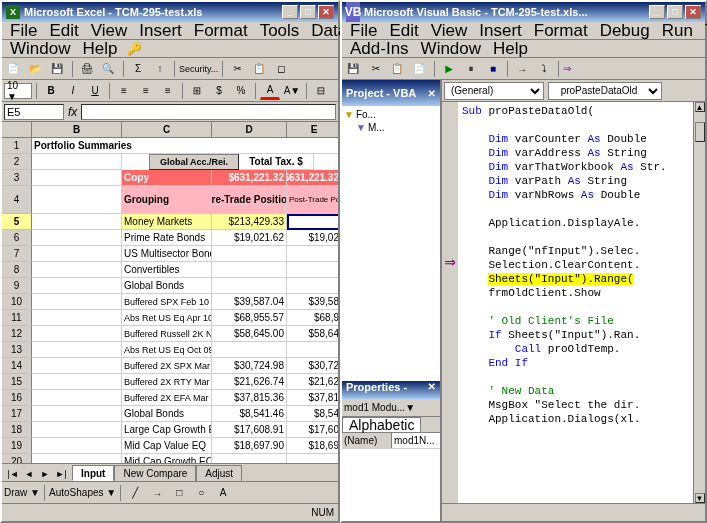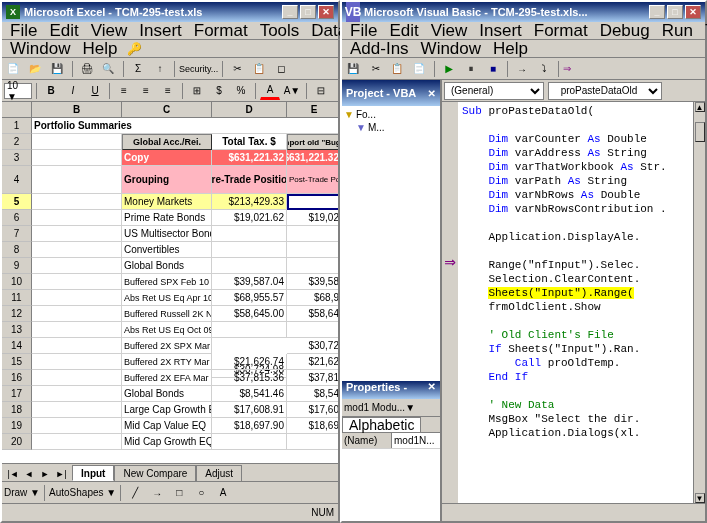--- a/index.html
+++ b/index.html
@@ -238,20 +238,21 @@
     }
     .cell.pink { background: #ffb6c1; }
     .cell.salmon { background: #ff6666; color: white; }
     .cell.yellow-sel { background: #ffff99; }
     .cell.header-btn {
       background: #d4d0c8;
       border: 1px outset #808080;
       justify-content: center;
       font-weight: bold;
       font-size: 9px;
+      margin-left: 27px;
     }
     .cell.bold { font-weight: bold; }
     .cell.right { justify-content: flex-end; }
     .cell.center { justify-content: center; }
 
     
     .tab-bar {
       height: 18px;
       background: #d4d0c8;
       display: flex;
@@ -539,20 +540,25 @@
     <div class="tb-btn">⊞</div>
     <div class="tb-btn">$</div>
     <div class="tb-btn">%</div>
     <div class="tb-sep"></div>
     <div class="tb-btn" style="border-bottom:3px solid #ff0000;">A</div>
     <div class="tb-btn">A▼</div>
     <div class="tb-sep"></div>
     <div class="tb-btn">⊟</div>
   </div>
 
+  <div class="formula-bar">
+    <input class="name-box" type="text" value="E5" style="">
+    <span style="font-style:italic;font-size:12px;">fx</span>
+    <input class="formula-input" type="text" value="" style="">
+  </div>
 
   <div class="spreadsheet">
 
     <div class="col-headers">
       <div class="row-header-spacer"></div>
       <div class="col-header" style="width:90px;">B</div>
       <div class="col-header" style="width:90px;">C</div>
       <div class="col-header" style="width:75px;">D</div>
       <div class="col-header" style="width:55px;">E</div>
     </div>
@@ -649,21 +655,21 @@
         <div class="row-header">13</div>
         <div class="cell" style="width:90px;"></div>
         <div class="cell" style="width:90px;font-size:9px;">Abs Ret US Eq Oct 09 En Inv Note</div>
         <div class="cell" style="width:75px;"></div>
         <div class="cell" style="width:55px;"></div>
       </div>
       <div class="grid-row">
         <div class="row-header">14</div>
         <div class="cell" style="width:90px;"></div>
         <div class="cell" style="width:90px;font-size:9px;">Buffered 2X SPX Mar 12 En Inv M</div>
-        <div class="cell right" style="width:75px;margin-top:24px;">$30,724.98</div>
+        <div class="cell right" style="width:75px;">$30,724.98</div>
         <div class="cell right" style="width:55px;">$30,72</div>
       </div>
       <div class="grid-row">
         <div class="row-header">15</div>
         <div class="cell" style="width:90px;"></div>
         <div class="cell" style="width:90px;font-size:9px;">Buffered 2X RTY Mar 12 En Inv M</div>
         <div class="cell right" style="width:75px;">$21,626.74</div>
         <div class="cell right" style="width:55px;">$21,62</div>
       </div>
       <div class="grid-row">
@@ -843,21 +849,20 @@
         </div>
 
         <div class="code-view">
           <div class="code-line"><span class="code-blue">Sub</span> proPasteDataOld(</div>
           <div class="code-line">&nbsp;</div>
           <div class="code-line">    <span class="code-blue">Dim</span> varCounter <span class="code-blue">As</span> Double</div>
           <div class="code-line">    <span class="code-blue">Dim</span> varAddress <span class="code-blue">As</span> String</div>
           <div class="code-line">    <span class="code-blue">Dim</span> varThatWorkbook <span class="code-blue">As</span> Str.</div>
           <div class="code-line">    <span class="code-blue">Dim</span> varPath <span class="code-blue">As</span> String</div>
           <div class="code-line">    <span class="code-blue">Dim</span> varNbRows <span class="code-blue">As</span> Double</div>
-          <div class="code-line">    <span class="code-blue">Dim</span> varNbRowsContribution .</div>
           <div class="code-line">&nbsp;</div>
           <div class="code-line">    Application.DisplayAle.</div>
           <div class="code-line">&nbsp;</div>
           <div class="code-line">    Range("nfInput").Selec.</div>
           <div class="code-line">    Selection.ClearContent.</div>
           <div class="code-line">    <span class="code-highlight">Sheets("Input").Range(</span></div>
           <div class="code-line">    frmOldClient.Show</div>
           <div class="code-line">&nbsp;</div>
           <div class="code-line">    <span class="code-green">' Old Client's File</span></div>
           <div class="code-line">    <span class="code-blue">If</span> Sheets("Input").Ran.</div>

